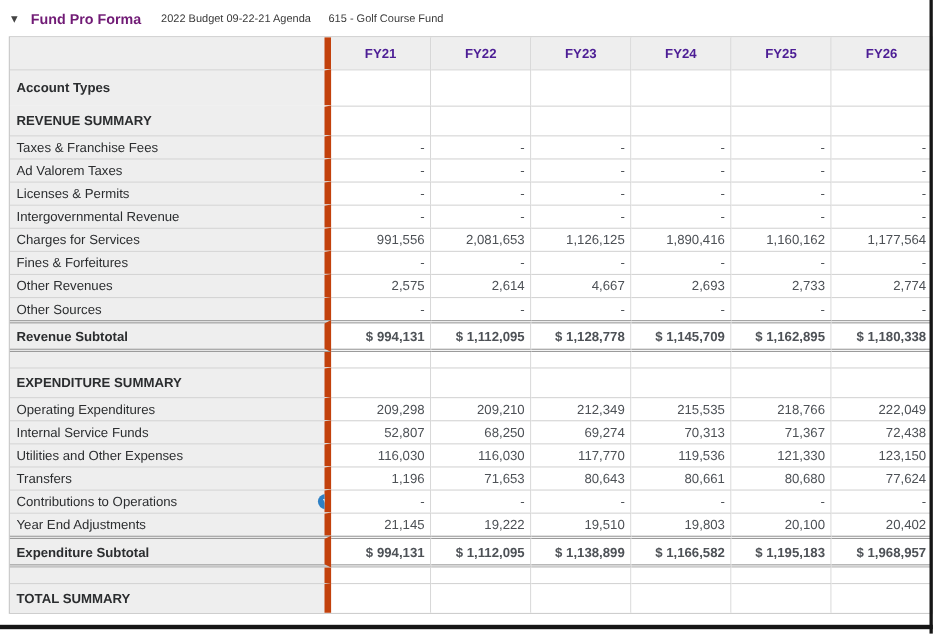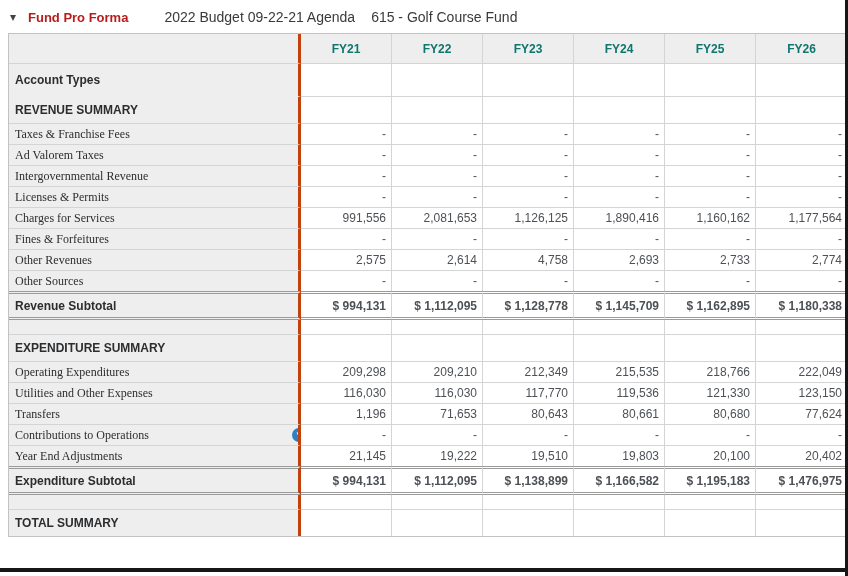--- a/index.html
+++ b/index.html
@@ -11,60 +11,60 @@
   }
   
   .title-bar{
     position:absolute;left:10px;top:7px;height:20px;
     display:flex;align-items:center;white-space:nowrap;
   }
   .caret{
     font-size:12px;color:#444;width:18px;display:inline-block;
     cursor:pointer;line-height:1;
   }
-  .t-main{font-size:13px;font-weight:bold;color:#b91c1c;margin-right:36px;}
-  .t-sub{font-size:14px;color:#3a3a3a;margin-right:16px;}
+  .t-main{font-size:13px;font-weight:bold;color:#701a75;margin-right:18px;}
+  .t-sub{font-size:10px;color:#3a3a3a;margin-right:16px;}
   
   table.grid{
     position:absolute;left:8px;top:33px;width:838px;
     border-collapse:separate;border-spacing:0;table-layout:fixed;
     border:1px solid #c2c2c2;
     font-size:12px;
   }
   col.c0{width:292px;}
   col.cn{width:91px;}
   th,td{margin:0;overflow:hidden;white-space:nowrap;}
   
-  .c-label{border-right:3px solid #c2410c;}
+  .c-label{border-right:6px solid #c2410c;}
   .c-val{border-right:1px solid #d4d4d4;}
   .c-val:last-child{border-right:none;}
   
   tbody td{border-top:1px solid #d4d4d4;}
   
   thead th{
-    background:#eeeeee;height:27px;font-weight:bold;color:#0f766e;
+    background:#eeeeee;height:27px;font-weight:bold;color:#4c1d95;
     text-align:center;vertical-align:middle;font-size:12px;
   }
   
   tbody td.c-label{
     background:#eeeeee;color:#2b2d2f;text-align:left;
     padding-left:6px;position:relative;
   }
   tbody td.c-val{
     background:#ffffff;color:#4d5156;text-align:right;padding-right:5px;
     vertical-align:middle;
   }
   
   tr.r-tall td{height:30px;}
   tr.r-tall td.c-label{font-weight:bold;}
   tr.r-section td{height:24px;}
   tr.r-section td.c-label{font-weight:bold;}
   tr.r-tall + tr.r-section td.c-label{border-top-color:#eeeeee;}
   tr.r-detail td{height:18px;}
-  tr.r-detail td.c-label{font-family:Liberation Serif, serif;}
+  tr.r-detail td.c-label{}
   tr.r-spacer td{height:12px;}
   tr.r-subtotal td,tr.r-balance td{
     height:21px;font-weight:bold;
     border-top:3px double #9b9b9b;border-bottom:3px double #9b9b9b;
   }
   tr.r-subtotal td.c-label,tr.r-balance td.c-label{font-weight:bold;}
   tr.r-subtotal + tr td{border-top:none;}
   
   .circle-icon{
     position:absolute;right:-8px;top:50%;margin-top:-7px;
@@ -138,30 +138,30 @@
       <tr class="r-detail">
         <td class="c-label">Ad Valorem Taxes</td>
         <td class="c-val">-</td>
         <td class="c-val">-</td>
         <td class="c-val">-</td>
         <td class="c-val">-</td>
         <td class="c-val">-</td>
         <td class="c-val">-</td>
       </tr>
       <tr class="r-detail">
+        <td class="c-label">Licenses &amp; Permits</td>
+        <td class="c-val">-</td>
+        <td class="c-val">-</td>
+        <td class="c-val">-</td>
+        <td class="c-val">-</td>
+        <td class="c-val">-</td>
+        <td class="c-val">-</td>
+      </tr>
+      <tr class="r-detail">
         <td class="c-label">Intergovernmental Revenue</td>
-        <td class="c-val">-</td>
-        <td class="c-val">-</td>
-        <td class="c-val">-</td>
-        <td class="c-val">-</td>
-        <td class="c-val">-</td>
-        <td class="c-val">-</td>
-      </tr>
-      <tr class="r-detail">
-        <td class="c-label">Licenses &amp; Permits</td>
         <td class="c-val">-</td>
         <td class="c-val">-</td>
         <td class="c-val">-</td>
         <td class="c-val">-</td>
         <td class="c-val">-</td>
         <td class="c-val">-</td>
       </tr>
       <tr class="r-detail">
         <td class="c-label">Charges for Services</td>
         <td class="c-val">991,556</td>
@@ -177,21 +177,21 @@
         <td class="c-val">-</td>
         <td class="c-val">-</td>
         <td class="c-val">-</td>
         <td class="c-val">-</td>
         <td class="c-val">-</td>
       </tr>
       <tr class="r-detail">
         <td class="c-label">Other Revenues</td>
         <td class="c-val">2,575</td>
         <td class="c-val">2,614</td>
-        <td class="c-val">4,758</td>
+        <td class="c-val">4,667</td>
         <td class="c-val">2,693</td>
         <td class="c-val">2,733</td>
         <td class="c-val">2,774</td>
       </tr>
       <tr class="r-detail">
         <td class="c-label">Other Sources</td>
         <td class="c-val">-</td>
         <td class="c-val">-</td>
         <td class="c-val">-</td>
         <td class="c-val">-</td>
@@ -228,20 +228,29 @@
       <tr class="r-detail">
         <td class="c-label">Operating Expenditures</td>
         <td class="c-val">209,298</td>
         <td class="c-val">209,210</td>
         <td class="c-val">212,349</td>
         <td class="c-val">215,535</td>
         <td class="c-val">218,766</td>
         <td class="c-val">222,049</td>
       </tr>
       <tr class="r-detail">
+        <td class="c-label">Internal Service Funds</td>
+        <td class="c-val">52,807</td>
+        <td class="c-val">68,250</td>
+        <td class="c-val">69,274</td>
+        <td class="c-val">70,313</td>
+        <td class="c-val">71,367</td>
+        <td class="c-val">72,438</td>
+      </tr>
+      <tr class="r-detail">
         <td class="c-label">Utilities and Other Expenses</td>
         <td class="c-val">116,030</td>
         <td class="c-val">116,030</td>
         <td class="c-val">117,770</td>
         <td class="c-val">119,536</td>
         <td class="c-val">121,330</td>
         <td class="c-val">123,150</td>
       </tr>
       <tr class="r-detail">
         <td class="c-label">Transfers</td>
@@ -270,21 +279,21 @@
         <td class="c-val">20,100</td>
         <td class="c-val">20,402</td>
       </tr>
       <tr class="r-subtotal">
         <td class="c-label">Expenditure Subtotal</td>
         <td class="c-val">$ 994,131</td>
         <td class="c-val">$ 1,112,095</td>
         <td class="c-val">$ 1,138,899</td>
         <td class="c-val">$ 1,166,582</td>
         <td class="c-val">$ 1,195,183</td>
-        <td class="c-val">$ 1,476,975</td>
+        <td class="c-val">$ 1,968,957</td>
       </tr>
       <tr class="r-spacer">
         <td class="c-label"></td>
         <td class="c-val"></td>
         <td class="c-val"></td>
         <td class="c-val"></td>
         <td class="c-val"></td>
         <td class="c-val"></td>
         <td class="c-val"></td>
       </tr>

